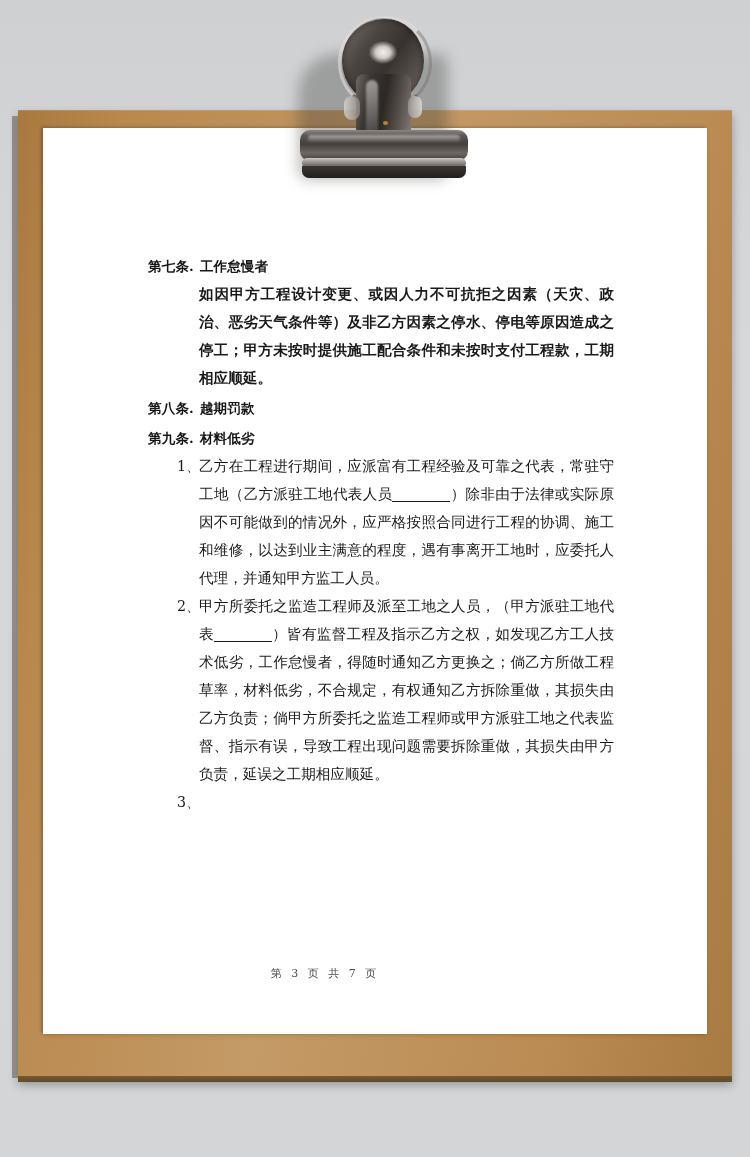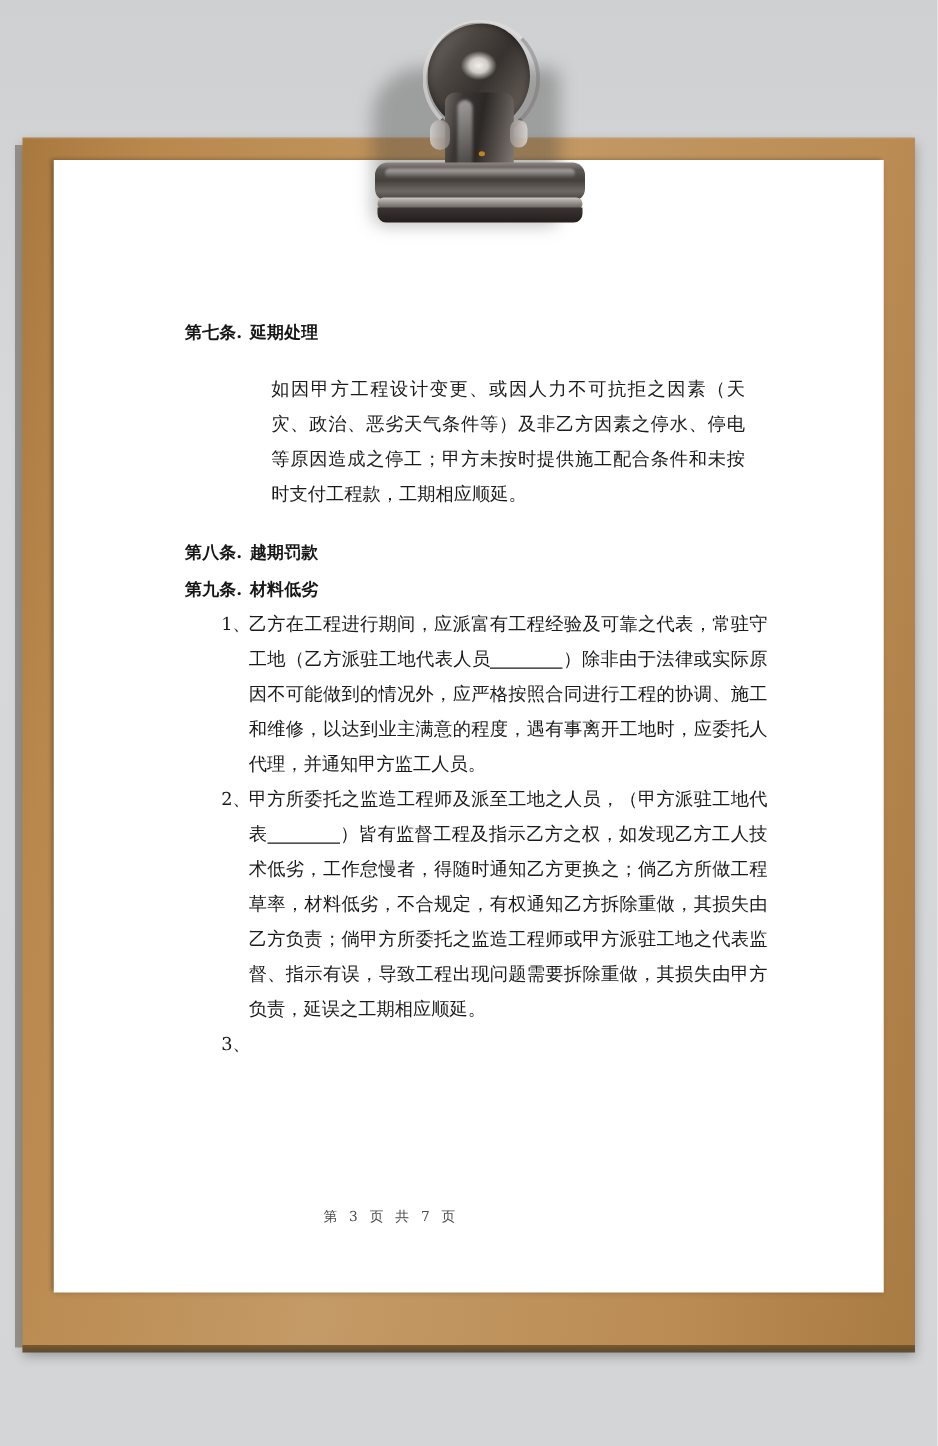--- a/index.html
+++ b/index.html
@@ -225,22 +225,23 @@
     white-space: nowrap;
   }
   .clause-title .num { margin-right: 1px; margin-top: 48px; }
 
   .para {
     font-size: 14.6px;
     line-height: 28px;
     color: #1a1a1a;
     text-align: justify;
     text-justify: inter-character;
-    margin: 18px;
+    margin: 0;
     padding-left: 51px;
+    font-weight: bold;
   }
 
   .num-list {
     list-style: none;
     margin: 0;
     padding: 0;
   }
   .num-item {
     position: relative;
     font-size: 14.6px;
@@ -262,21 +263,21 @@
   }
   .blank-line {
     display: inline-block;
     width: 58px;
     border-bottom: 1px solid #1a1a1a;
     vertical-align: -3px;
   }
 
   .footer {
     position: absolute;
-    left: 0;
+    left: 12px;
     top: 838px;
     width: 540px;
     text-align: center;
     font-size: 11px;
     color: #4a4a4a;
     letter-spacing: 3px;
   }
 </style>
 </head>
 <body>
@@ -285,21 +286,21 @@
 
   <div class="board-edge-left"></div>
   <div class="board"></div>
   <div class="board-edge-bottom"></div>
 
   <div class="paper">
     <div class="doc">
       <div class="content">
 
         <div class="clause">
-          <div class="clause-title"><span class="num">第七条.</span> <span>延期处理</span></div>
+          <div class="clause-title"><span class="num">第七条.</span> <span>工作怠慢者</span></div>
           <p class="para">如因甲方工程设计变更、或因人力不可抗拒之因素（天灾、政治、恶劣天气条件等）及非乙方因素之停水、停电等原因造成之停工；甲方未按时提供施工配合条件和未按时支付工程款，工期相应顺延。</p>
         </div>
 
         <div class="clause">
           <div class="clause-title"><span class="num">第八条.</span> <span>越期罚款</span></div>
         </div>
 
         <div class="clause">
           <div class="clause-title"><span class="num">第九条.</span> <span>材料低劣</span></div>
           <div class="num-list">

